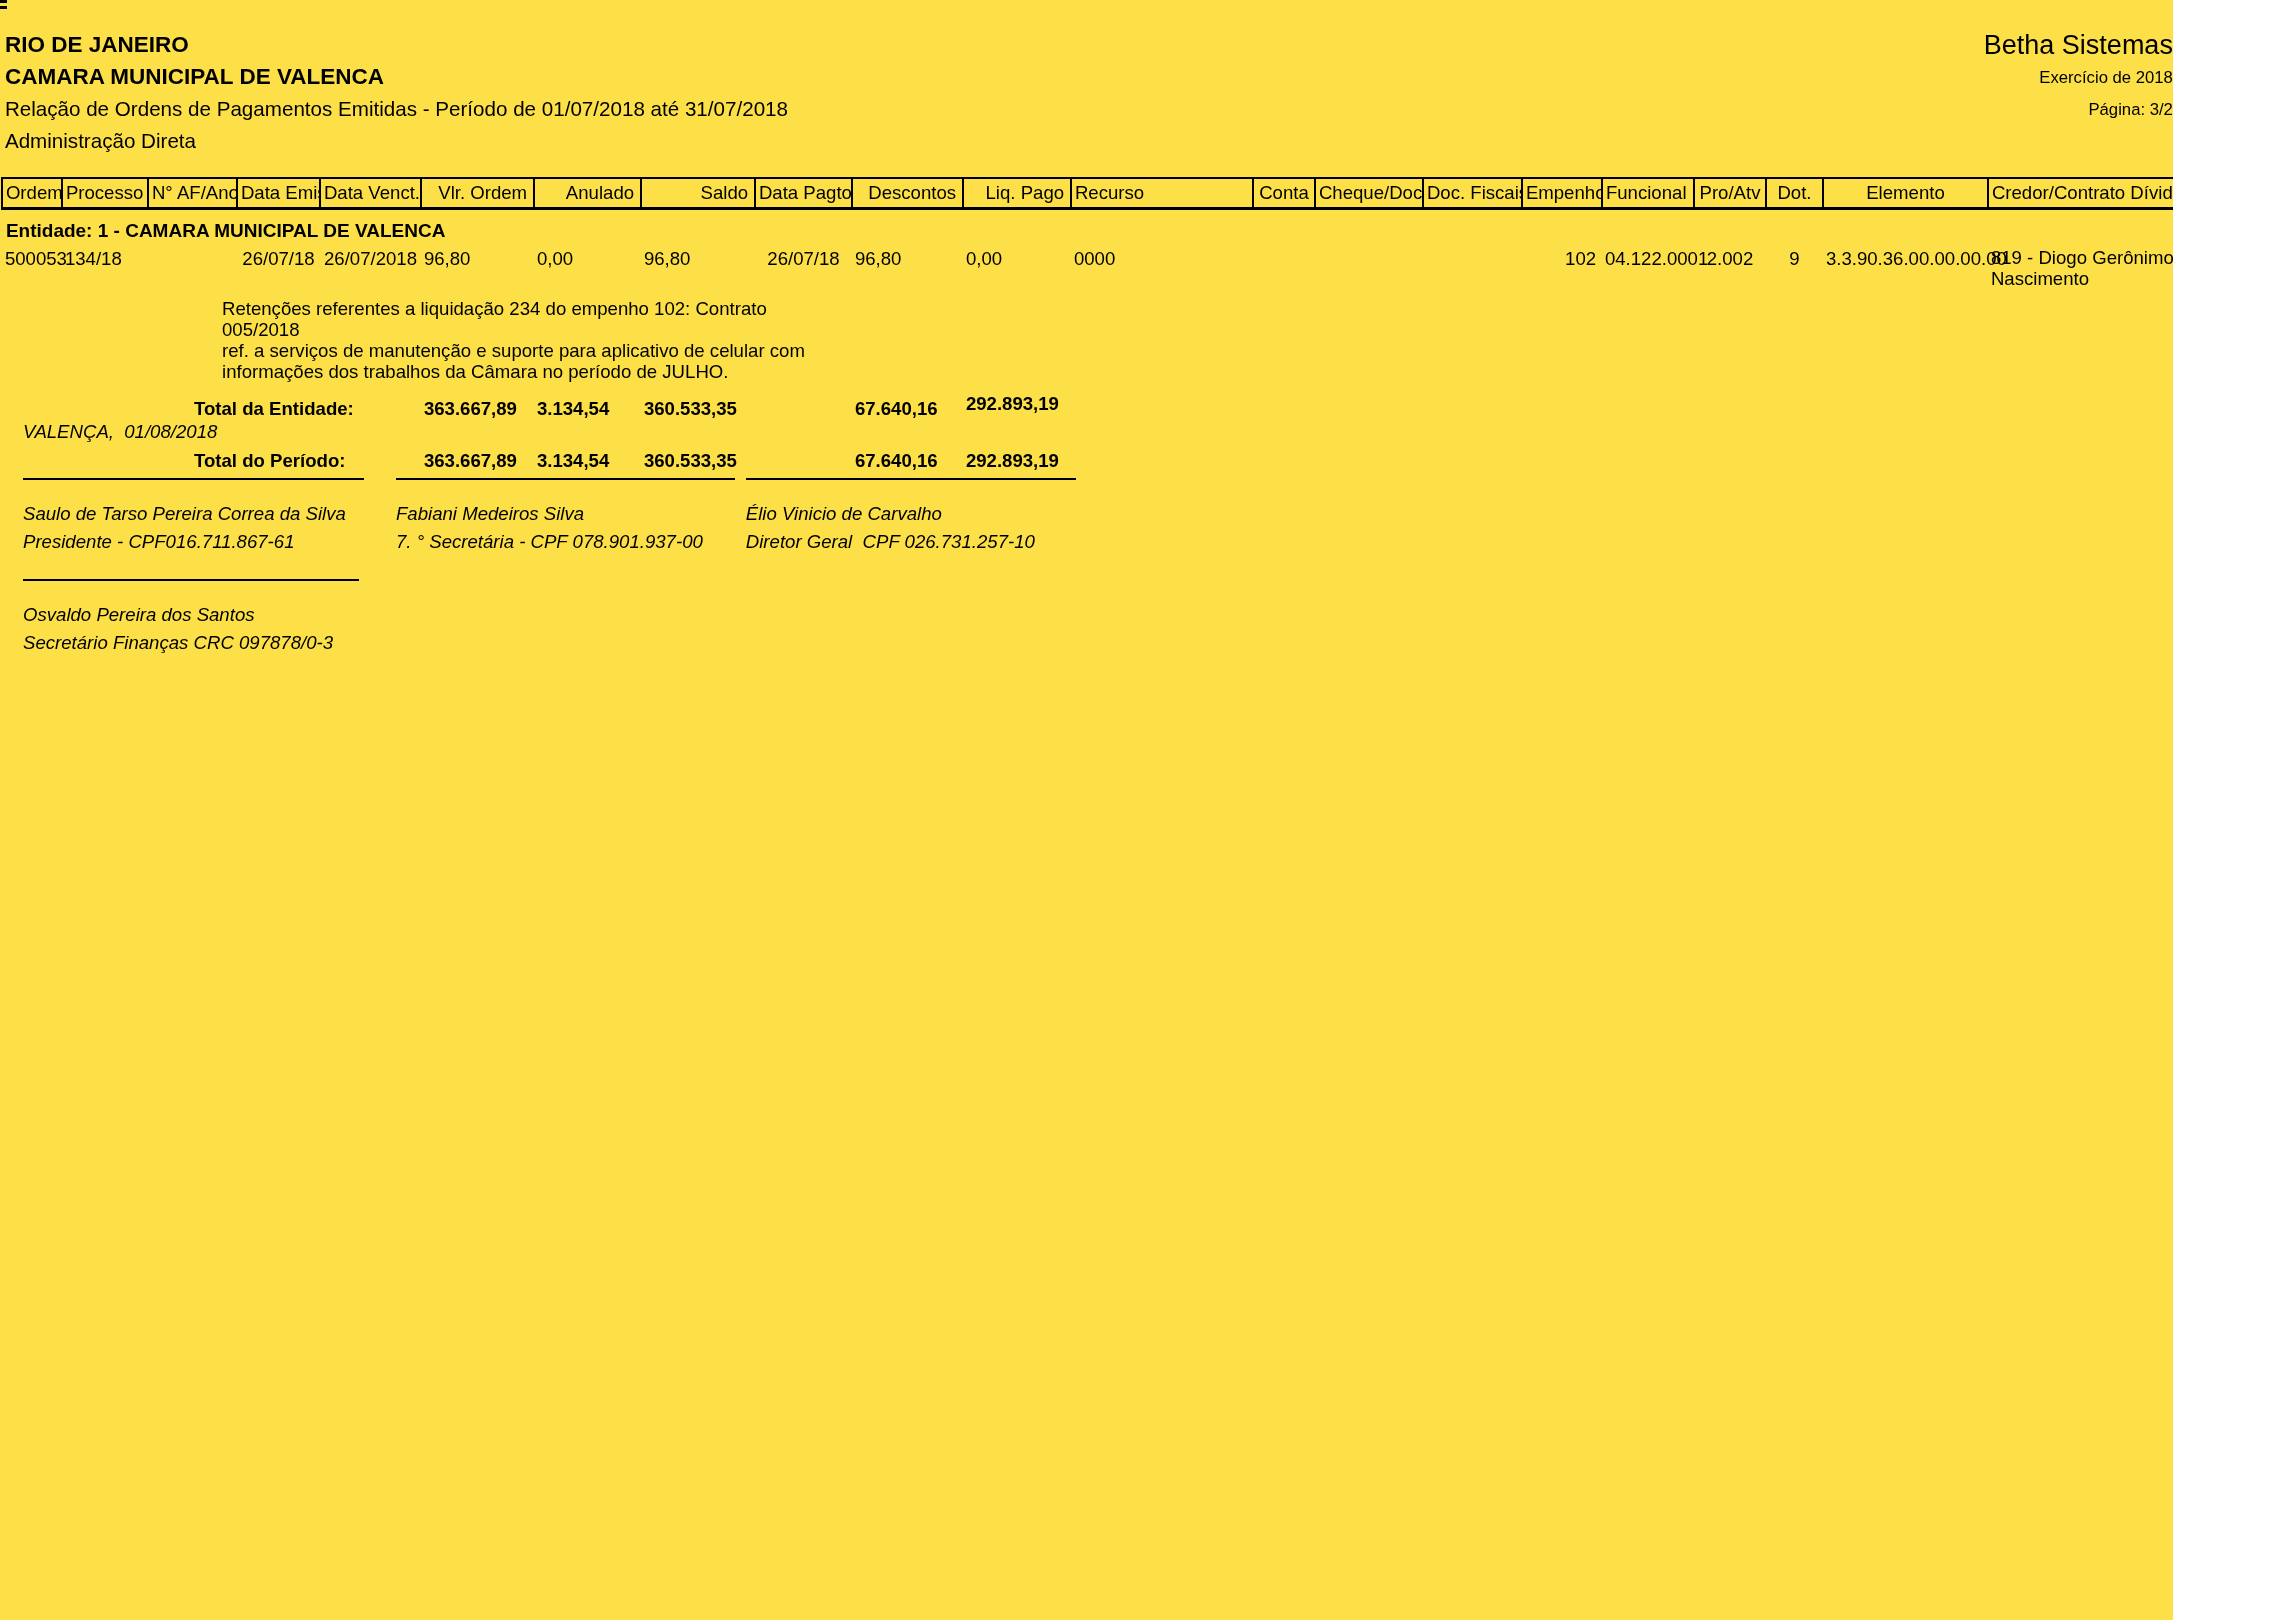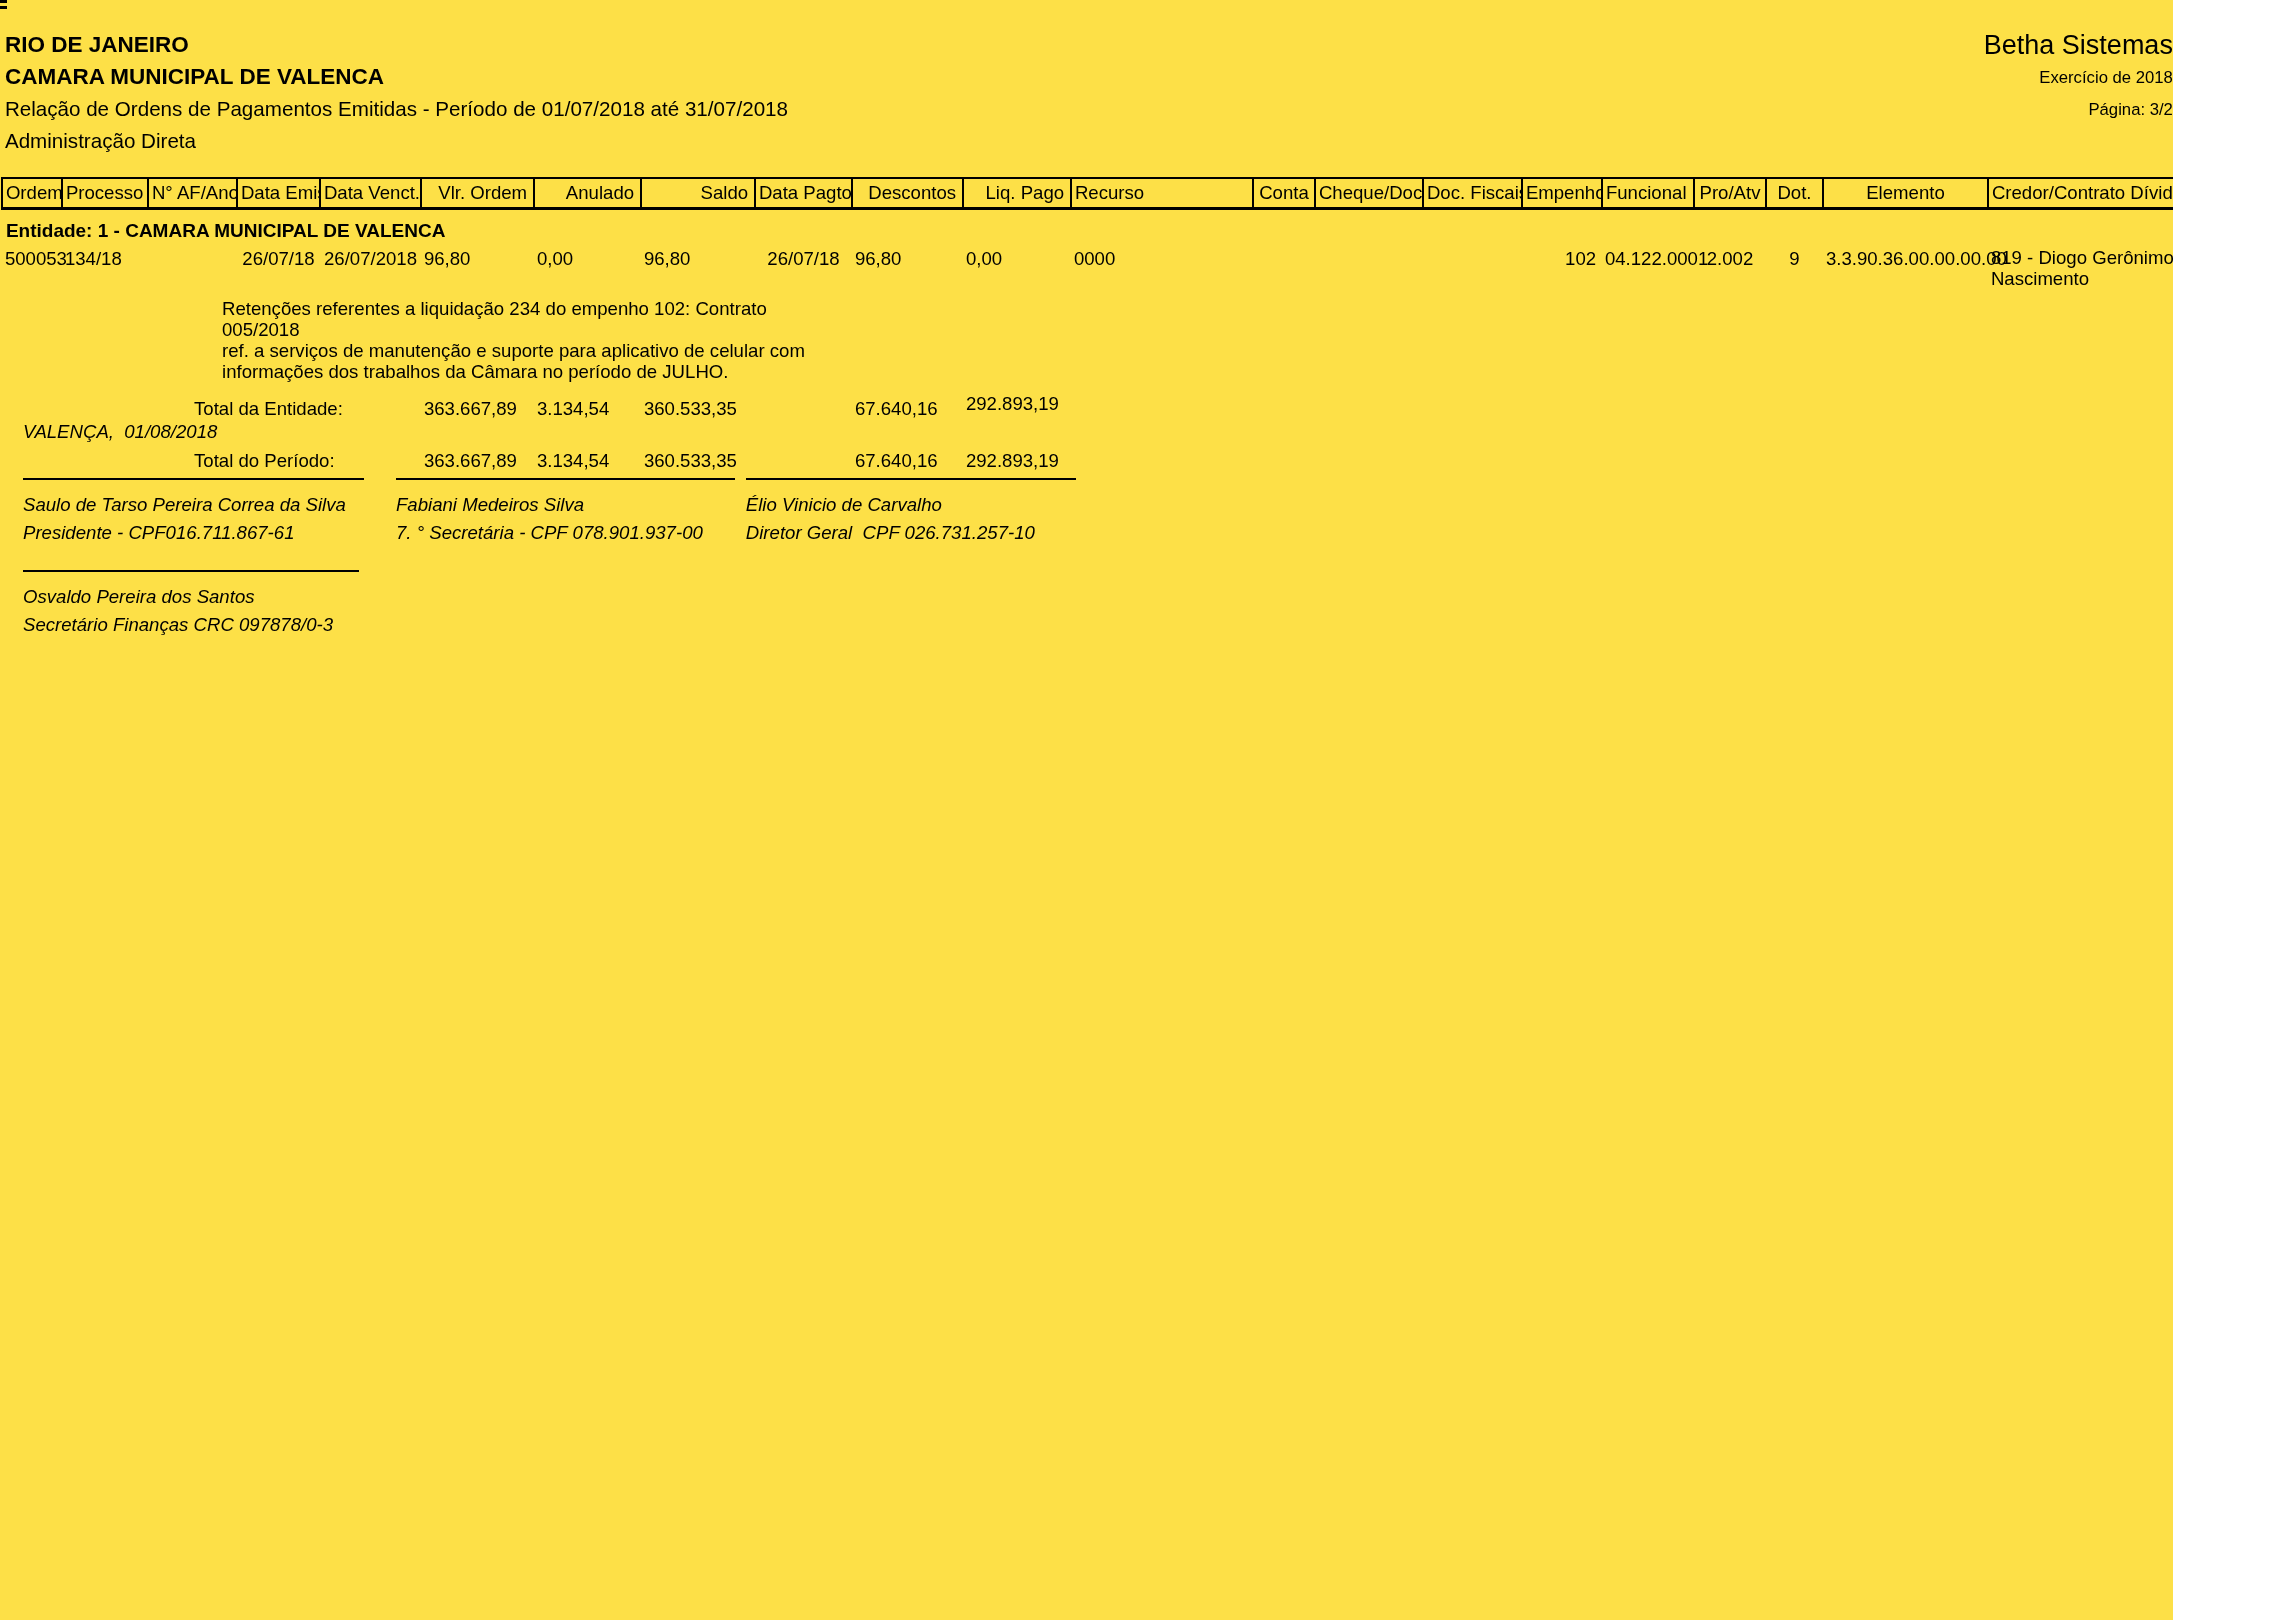--- a/index.html
+++ b/index.html
@@ -25,29 +25,29 @@
   table.report td { padding:2.9px 2.9px; white-space:nowrap; overflow:visible; vertical-align:top; }
   .al { text-align:left; }
   .ac { text-align:center; }
   .ar { text-align:left; padding-right:15.7px !important; }
   .arn { text-align:right; padding-right:5.9px !important; }
   tr.entity-row td { font-weight:bold; font-size:19px; padding:9.8px 0 2px 3.9px; }
   tr.data-row td { padding-top:4.9px; }
   td.credor-cell { white-space:pre-line !important; line-height:20.6px; }
   tr.desc-row td { padding:5.9px 0 0 0; }
   .desc-text { margin-left:220px; width:598px; white-space:pre-line; font-size:18.6px; line-height:21px; }
-  tr.total-row td { font-weight:normal; padding-top:15.7px; }
+  tr.total-row td { font-weight:bold; padding-top:15.7px; }
   tr.total-row.period td { padding-top:27.4px; }
   td.total-label { padding-left:192px !important; text-align:left; }
   .raise { position:relative; top:-4.9px; }
 
   .doc-footer { position:absolute; top:421px; left:23px; width:1372px;font-style:italic; }
   .place-date { font-size:18.6px; white-space:pre-wrap; }
   .sig-row { display:flex; margin-top:35px; }
-  .sig-block { border-top:2.9px solid #000; padding-top:14px; }
+  .sig-block { border-top:2.9px solid #000; padding-top:23px; }
   .sig-1 { width:341px; }
   .sig-2 { width:339px; margin-left:32px; }
   .sig-3 { width:330px; margin-left:10.8px; }
   .sig-4 { width:336px; margin-top:25.5px; }
   .sig-name { font-size:18.6px; line-height:21.6px; white-space:pre-wrap; }
   .sig-role { font-size:18.6px; line-height:21.6px; margin-top:6.9px; white-space:pre-wrap; }
 </style>
 </head>
 <body>
 

